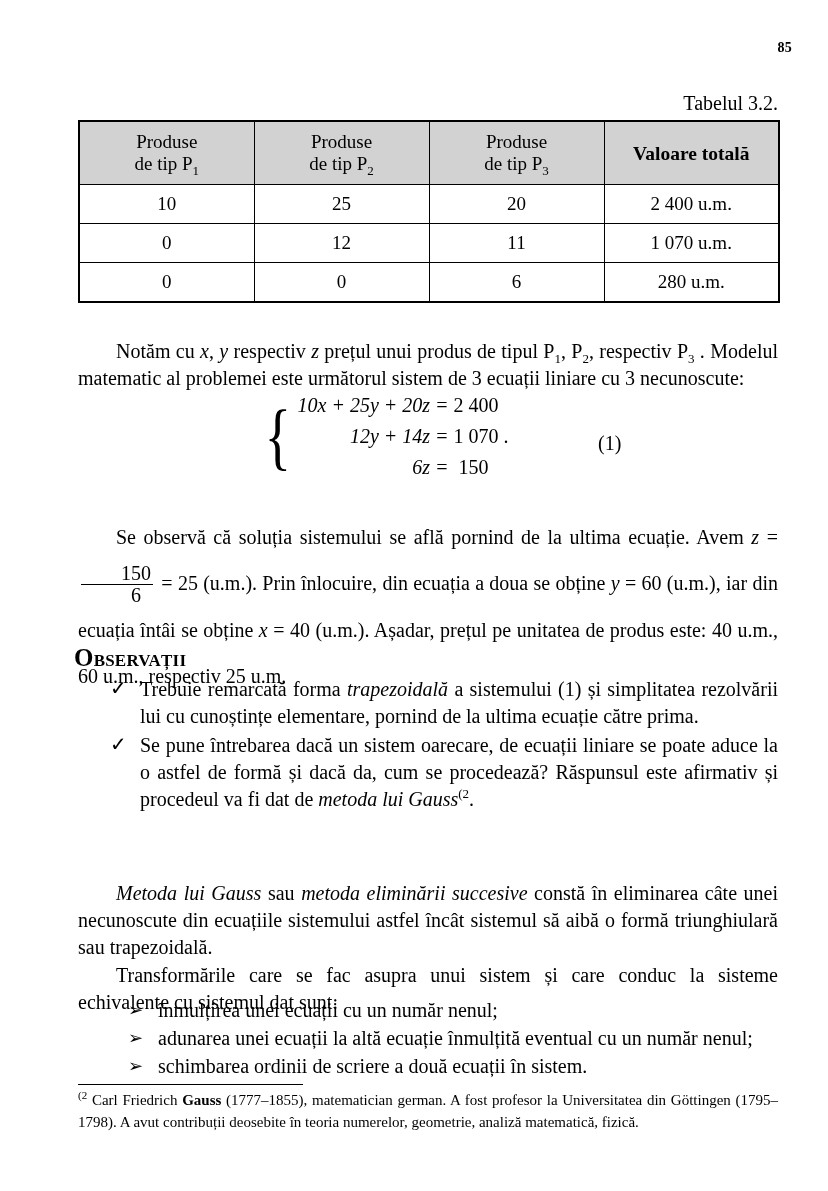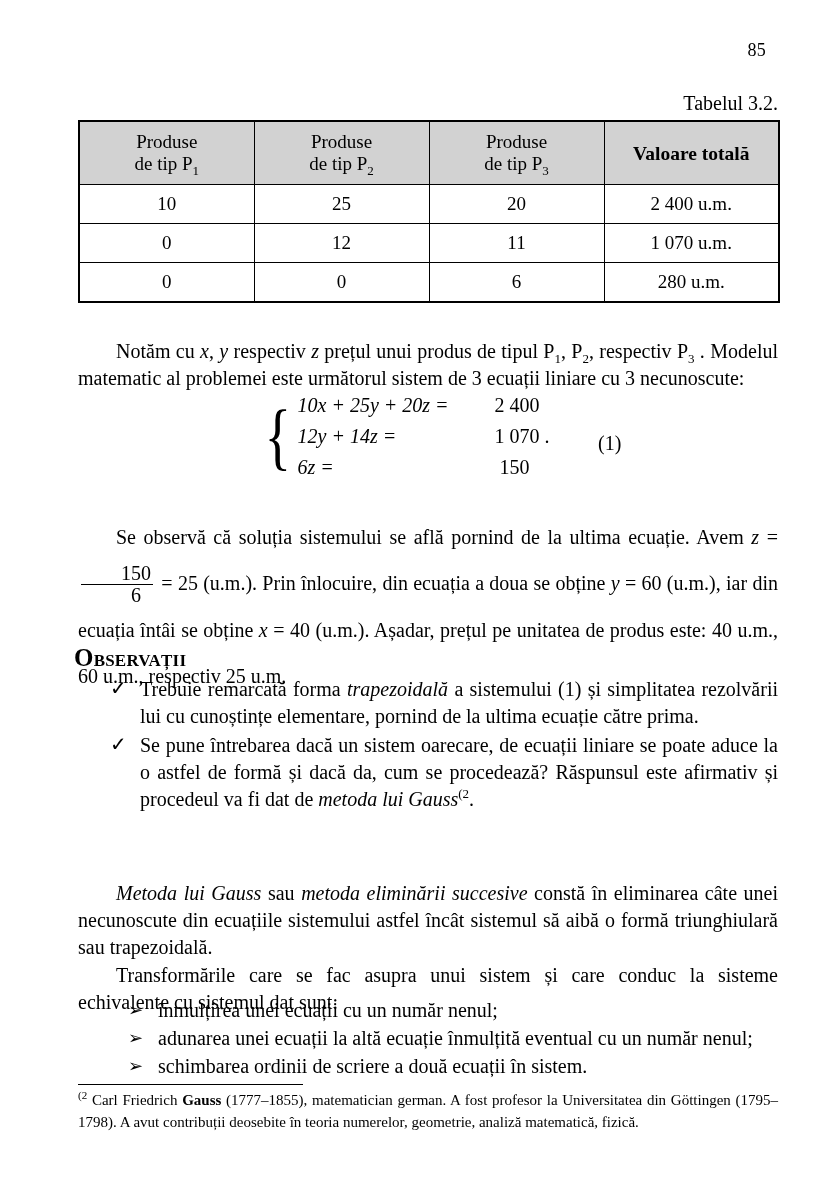--- a/index.html
+++ b/index.html
@@ -18,24 +18,24 @@
   .page {
     position: absolute;
     left: 0; top: 0;
     width: 828px;
     height: 1191px;
   }
 
   
   .page-number {
     position: absolute;
-    right: 62px;
+    right: 36px;
     top: 40px;
-    font-size: 18px;
-    font-weight: normal;
+    font-size: 14px;
+    font-weight: bold;
     letter-spacing: 0.3px;
   }
   .table-caption {
     position: absolute;
     right: 50px;
     top: 92px;
     font-size: 20px;
   }
 
   
@@ -138,23 +138,22 @@
     display: inline-block;
   }
   .eq-rows {
     display: flex;
     flex-direction: column;
     font-size: 20px;
     line-height: 31px;
   }
   .eq-row {
     display: flex;
-    justify-content: space-between;
+    justify-content: flex-end;
     white-space: pre;
-    gap: 41px;
   }
   .eq-lhs { text-align: right; }
   .eq-rhs { width: 86px; text-align: left; padding-left: 5px; }
   .eq-tag {
     position: absolute;
     left: 520px;
     top: 42px;
     font-size: 20px;
   }
 

